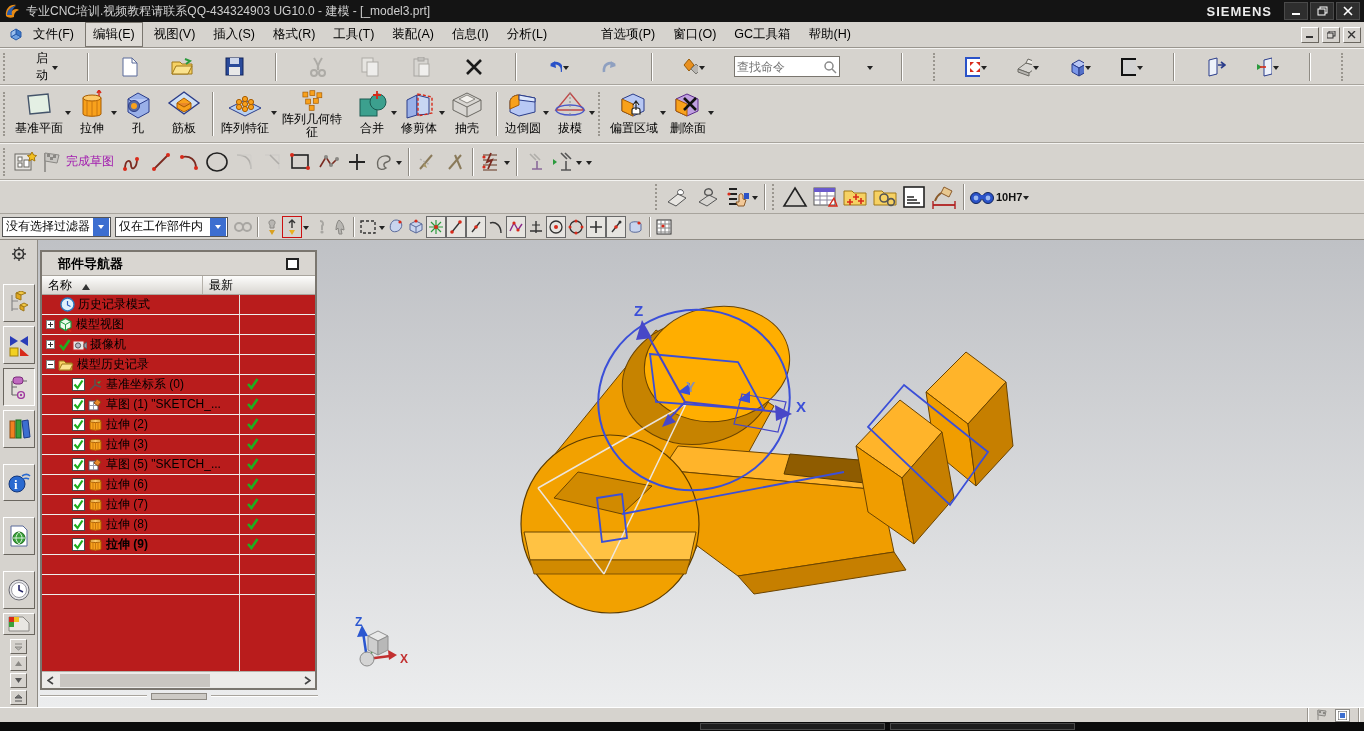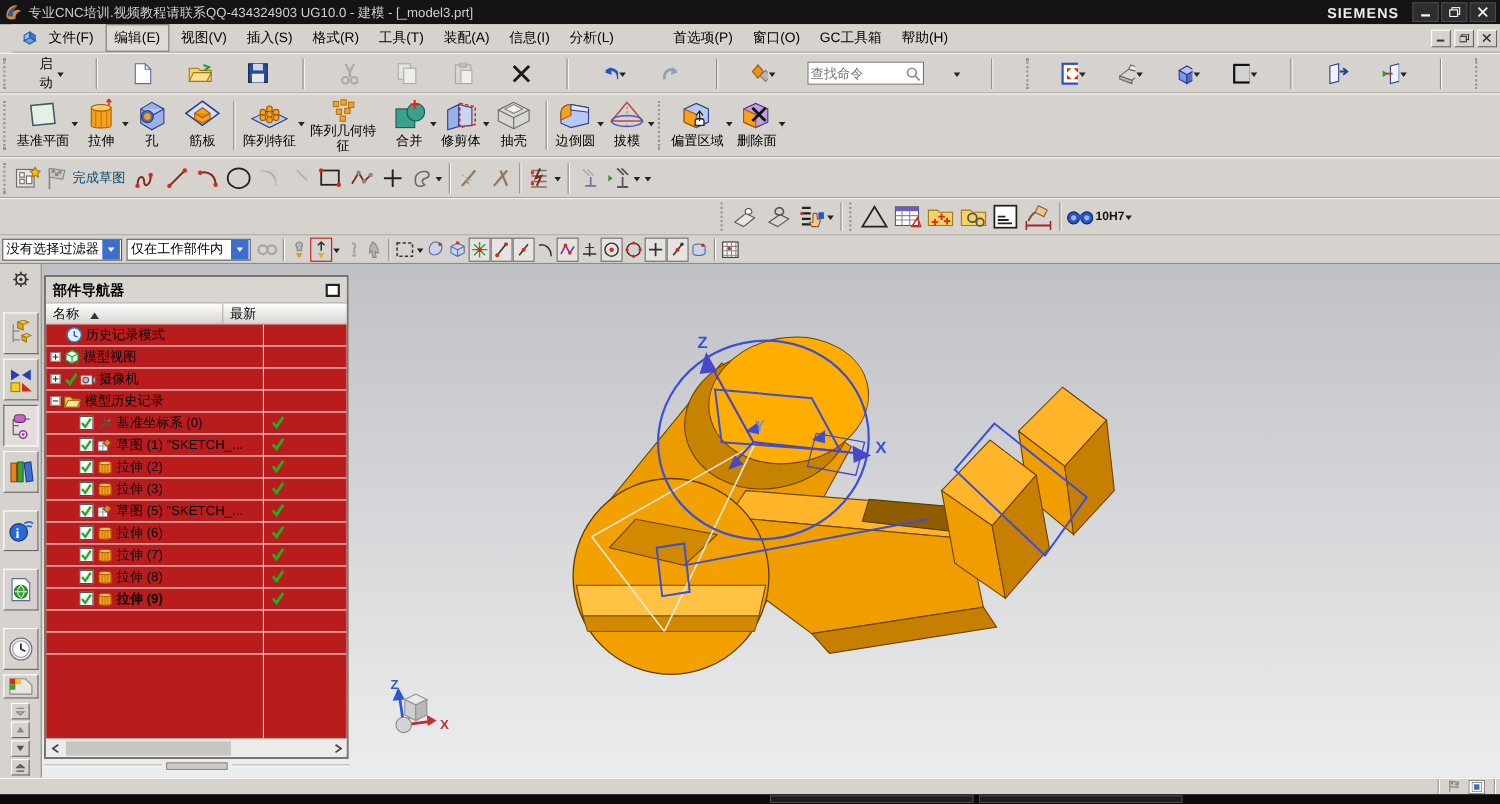--- a/index.html
+++ b/index.html
@@ -7,21 +7,21 @@
   body { font-family:"Liberation Sans","DejaVu Sans",sans-serif; font-size:12px; background:#d6d3ce; color:#000; }
 
   
   .titlebar { height:22px; background:#141414; display:flex; align-items:center; color:#d8d8d8; padding:0 4px; }
   .titlebar .ttl { flex:0 0 auto; margin-left:6px; font-size:12px; color:#cfcfcf; }
   .titlebar .spacer { flex:1; }
   .brand { font-weight:bold; font-size:13px; letter-spacing:1px; color:#ececec; margin-right:10px; }
   .winbtn { width:24px; height:18px; background:#2e2e2e; border:1px solid #4a4a4a; display:flex; align-items:center; justify-content:center; margin-left:2px; }
 
   
-  .menubar { height:26px; background:#d6d3ce; border-bottom:1px solid #9a968f; display:flex; align-items:center; padding-left:8px;margin-left:11px; }
+  .menubar { height:26px; background:#d6d3ce; border-bottom:1px solid #9a968f; display:flex; align-items:center; padding-left:8px; }
   .menuitem { padding:3px 7px; margin:0 2px; font-size:12.5px; cursor:default; }
   .menuitem.boxed { border:1px solid #7a766f; background:#dedbd6; }
   .menuitem.gap { margin-left:38px; }
   .menubar .spacer { flex:1; }
   .mwinbtn { width:18px; height:16px; background:#d6d3ce; border:1px solid; border-color:#fff #6a665f #6a665f #fff; margin-right:3px; display:flex; align-items:center; justify-content:center; }
 
   
   .tr { background:#d6d3ce; border-top:1px solid #f4f3f1; border-bottom:1px solid #a8a49d; display:flex; align-items:center; }
   .tr2 { height:37px;gap:24px; }
   .trf { height:58px; }
@@ -35,21 +35,21 @@
   .lbl { font-size:12px; margin:0 3px; }
   .searchbox { display:flex; align-items:center; background:#fff; border:1px solid #7a766f; height:21px; width:112px; padding:0 2px; margin:0 2px; }
   .searchbox input { border:none; outline:none; width:86px; font-size:12px; font-family:inherit; background:transparent; }
 
   
   .fbtn { height:54px; display:flex; flex-direction:column; align-items:center; justify-content:flex-start; padding:2px 8px 2px 4px; position:relative; }
   .fbtn .fic { margin-top:1px; }
   .flab { font-size:12px; line-height:13px; text-align:center; margin-top:2px; max-width:62px; }
   .fbtn .car { position:absolute; right:0; top:24px; margin:0; }
 
-  .gray { color:#0c4a6e; }
+  .gray { color:#a21caf; }
 
   
   .selbar { height:26px; background:#d6d3ce; border-bottom:1px solid #8f8b84; display:flex; align-items:center; padding-left:2px; }
   .combo { display:flex; align-items:center; background:#fff; border:1px solid #555; height:20px; margin-right:4px; }
   .combo .cval { padding:0 3px; font-size:12px; white-space:nowrap; }
   .combo .cbtn { width:16px; height:18px; background:#3c6ed0; display:flex; align-items:center; justify-content:center; margin:0 1px 0 2px; }
   .combo .cbtn .car { border-top-color:#fff; margin:4px 0 0; }
   .sb { height:22px; min-width:20px; display:flex; align-items:center; justify-content:center; padding:0 1px; }
   .sb.boxed { border:1px solid #6a6a6a; background:#e6e4e0; }
   .sb.redbox { border:1px solid #cc1111; }
@@ -60,21 +60,21 @@
   .viewport svg { position:absolute; left:0; top:0; }
 
   
   .resbar { position:absolute; left:0; top:0; bottom:0; width:38px; background:#d6d3ce; border-right:1px solid #8f8b84; display:flex; flex-direction:column; align-items:center; }
   .rtab { width:32px; height:38px; margin:2px 0; background:#d6d3ce; border:1px solid; border-color:#fff #6a665f #6a665f #fff; display:flex; align-items:center; justify-content:center; }
   .rtab.active { border-color:#6a665f #fff #fff #6a665f; background:#e2dfda; }
   .rscroll { width:17px; height:15px; margin-top:2px; background:#d6d3ce; border:1px solid; border-color:#fff #6a665f #6a665f #fff; display:flex; align-items:center; justify-content:center; }
 
   
   .nav { position:absolute; left:40px; top:10px; width:277px; height:440px; background:#fff; border:2px solid #7a766f; display:flex; flex-direction:column; }
-  .navtitle { height:24px; background:#d9d6d1; display:flex; align-items:center; padding:0 6px; border-bottom:1px solid #a8a49d; }
+  .navtitle { height:24px; background:#d9d6d1; display:flex; align-items:center; padding:0 16px; border-bottom:1px solid #a8a49d; }
   .navtitle .t { font-weight:bold; font-size:13px; flex:1; }
   .float-btn { width:13px; height:12px; border:2px solid #222; background:#fff; }
   .navhead { height:19px; display:flex; background:linear-gradient(#fdfdfc,#d9d6d1); border-bottom:1px solid #a8a49d; font-size:12px; }
   .nh1 { width:161px; display:flex; align-items:center; padding-left:6px; border-right:1px solid #b5b1aa; }
   .nh2 { flex:1; display:flex; align-items:center; padding-left:6px; }
   .sortasc { width:0; height:0; border:4px solid transparent; border-bottom:6px solid #333; margin-left:10px; }
   .tree { flex:1; position:relative; overflow:hidden; background:#b91c1c; }
   .tree .colline { position:absolute; left:197px; top:0; bottom:0; width:1px; background:#e4e2de; }
   .trow { height:20px; display:flex; align-items:center; border-bottom:1px solid #efeeec; position:relative; padding-left:4px; }
   .trow .tlab { margin-left:3px; white-space:nowrap; font-size:12px; }

